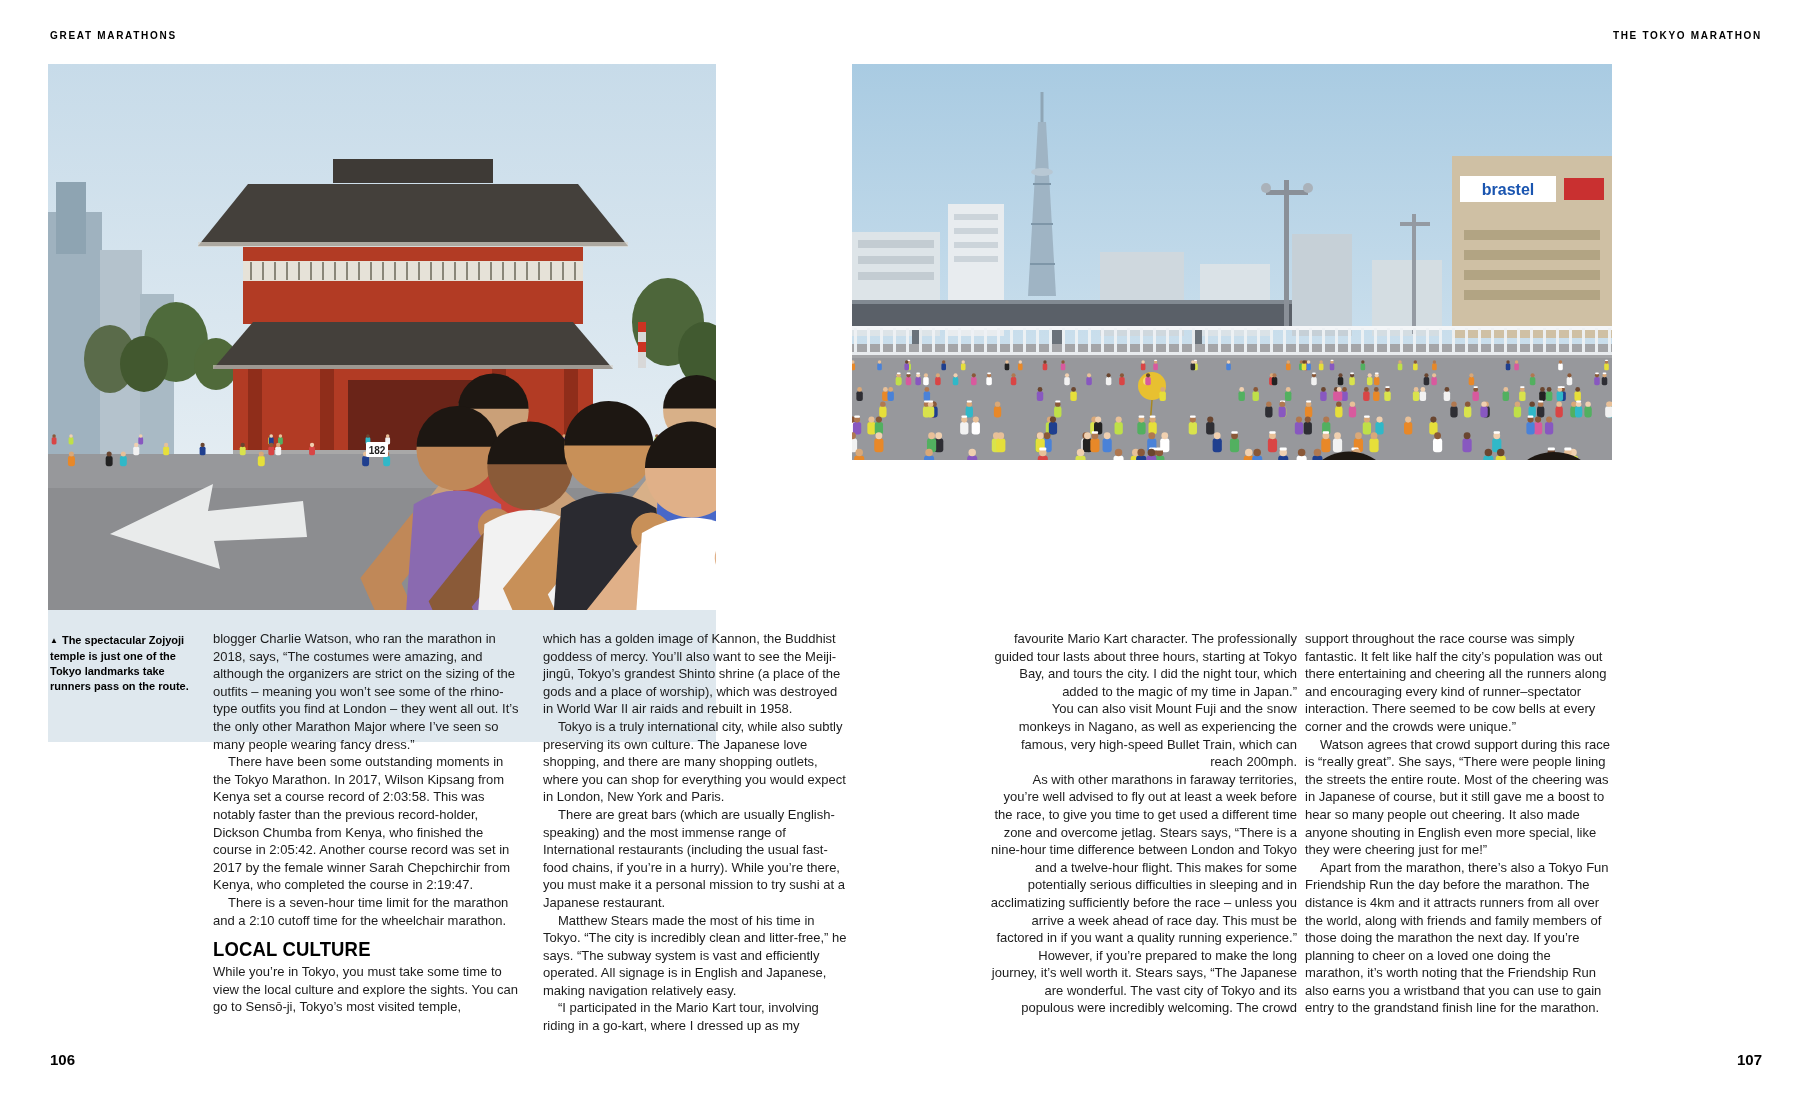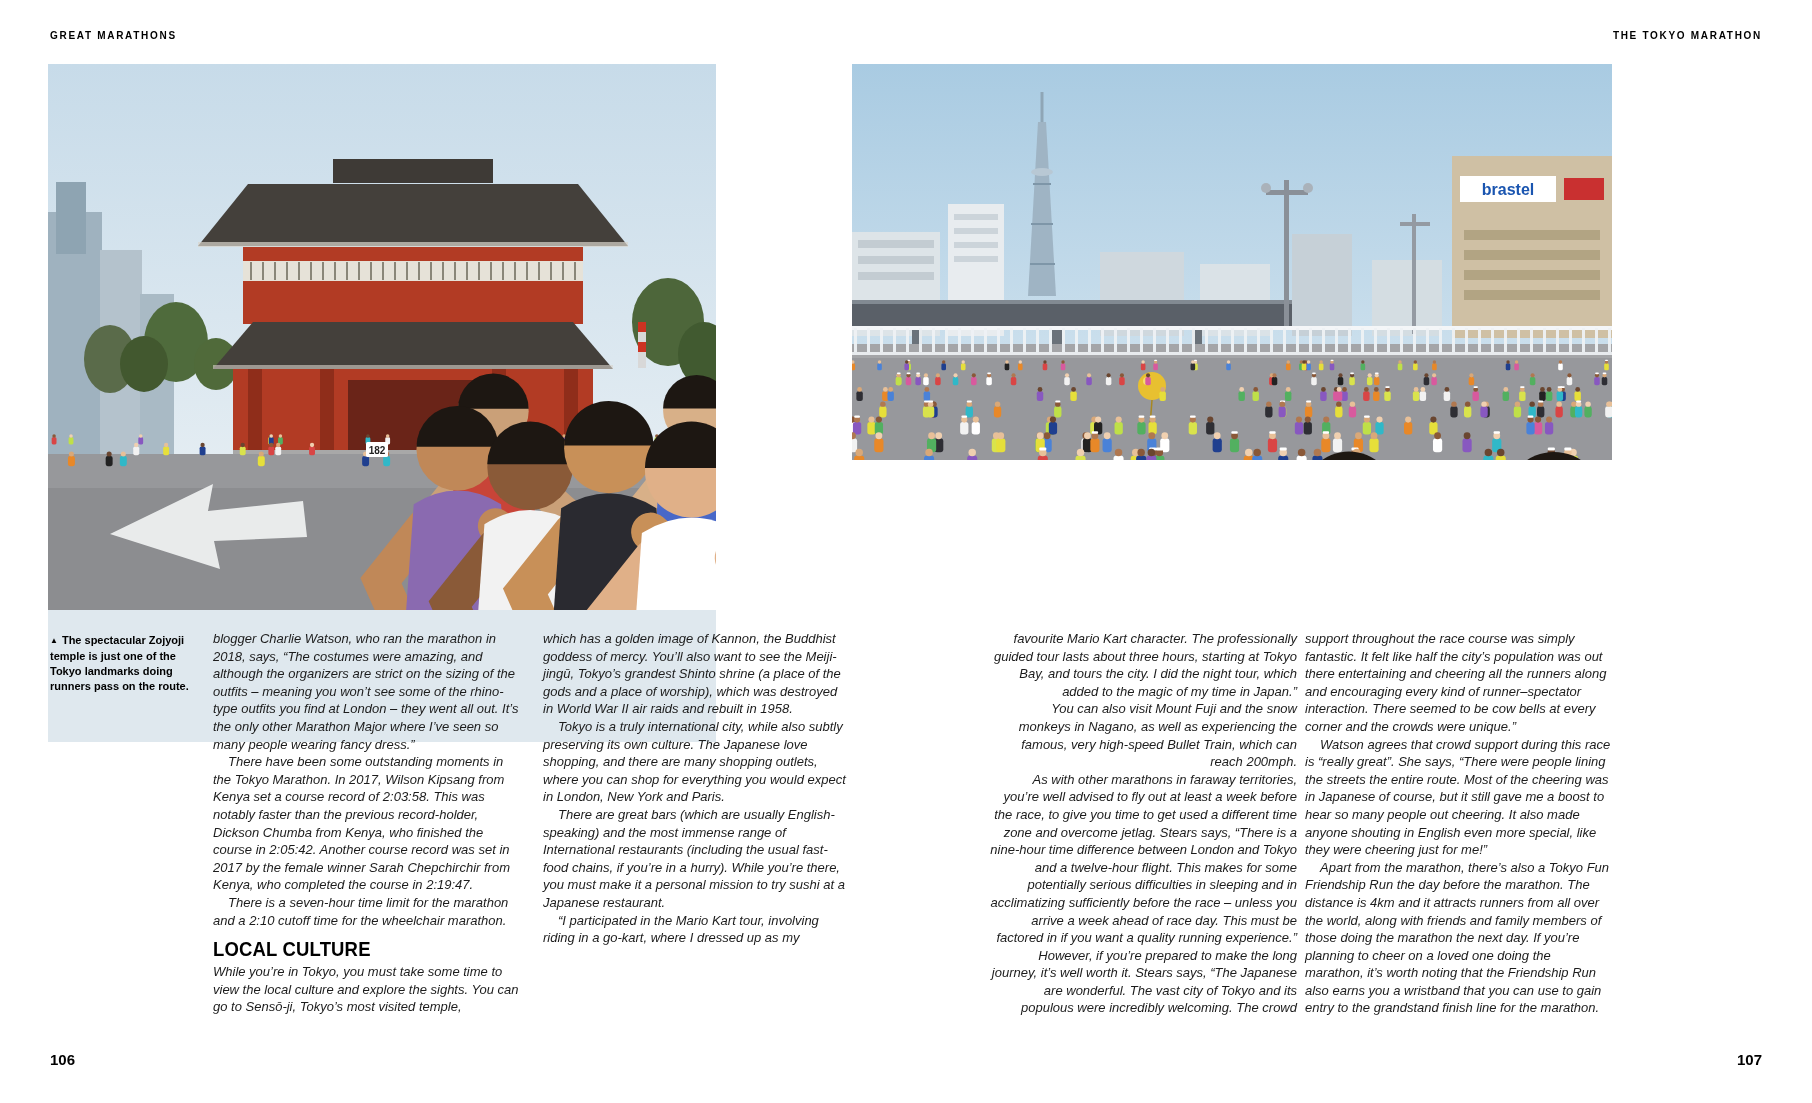--- a/index.html
+++ b/index.html
@@ -12,21 +12,21 @@
   .photo{position:absolute;top:64px;overflow:hidden;background:#dfe8ee;}
   .photo.lft{left:48px;width:668px;height:678px;}
   .photo.rgt{left:852px;width:760px;height:396px;}
   .photo svg{display:block;}
   .caption{position:absolute;top:633px;width:154px;font-size:11px;font-weight:700;line-height:15px;color:#000;}
   .caption.lft{left:50px;}
   .caption.rgt{left:1618px;}
   .cap-marker{font-size:8px;margin-right:4px;position:relative;top:-1px;}
   .col{position:absolute;top:630px;width:307px;font-size:13px;line-height:17.6px;color:#1c1c1c;text-align:left;}
   #col1{left:213px;} #col2{left:543px;} #col3{left:990px;text-align:right;} #col4{left:1305px;}
-  .col p{margin:0;font-style:italic;}
+  .col p{margin:0;}
   .ind{text-indent:15px;}
   .subhead{display:block;margin:8px 0 3px 0;font-size:21px;line-height:23px;font-weight:700;
            letter-spacing:0.2px;transform:scaleX(0.88);transform-origin:0 50%;white-space:nowrap;color:#000;}
   .pagenum{position:absolute;top:1051px;font-size:15px;font-weight:700;color:#000;}
   .pagenum.lft{left:50px;}
   .pagenum.rgt{right:50px;}
 </style>
 </head>
 <body>
 
@@ -1115,35 +1115,36 @@
         <text x="436.5" y="422" font-size="6.5" font-weight="bold" text-anchor="middle" fill="#222" font-family="Liberation Sans, sans-serif">B10320</text>
       </g>
       <g>
         <rect x="613" y="431" width="23" height="15" rx="1.5" fill="#ffffff"></rect>
         <text x="624.5" y="442" font-size="7" font-weight="bold" text-anchor="middle" fill="#222" font-family="Liberation Sans, sans-serif">B35014</text>
       </g>
     </svg>
   </figure>
 
   <div class="caption lft">
-    <span class="cap-marker">▲</span><span>The spectacular Zojyoji temple is just one of the Tokyo landmarks doing runners pass on the route.</span>
+    <span class="cap-marker">▲</span><span>The spectacular Zojyoji temple is just one of the Tokyo landmarks take runners pass on the route.</span>
   </div>
 
   <section class="col" id="col1">
     <p>blogger Charlie Watson, who ran the marathon in 2018, says, “The costumes were amazing, and although the organizers are strict on the sizing of the outfits – meaning you won’t see some of the rhino-type outfits you find at London – they went all out. It’s the only other Marathon Major where I’ve seen so many people wearing fancy dress.”</p>
     <p class="ind">There have been some outstanding moments in the Tokyo Marathon. In 2017, Wilson Kipsang from Kenya set a course record of 2:03:58. This was notably faster than the previous record-holder, Dickson Chumba from Kenya, who finished the course in 2:05:42. Another course record was set in 2017 by the female winner Sarah Chepchirchir from Kenya, who completed the course in 2:19:47.</p>
     <p class="ind">There is a seven-hour time limit for the marathon and a 2:10 cutoff time for the wheelchair marathon.</p>
     <h3 class="subhead">LOCAL CULTURE</h3>
     <p>While you’re in Tokyo, you must take some time to view the local culture and explore the sights. You can go to Sensō-ji, Tokyo’s most visited temple,</p>
   </section>
 
   <section class="col" id="col2">
     <p>which has a golden image of Kannon, the Buddhist goddess of mercy. You’ll also want to see the Meiji-jingū, Tokyo’s grandest Shinto shrine (a place of the gods and a place of worship), which was destroyed in World War II air raids and rebuilt in 1958.</p>
     <p class="ind">Tokyo is a truly international city, while also subtly preserving its own culture. The Japanese love shopping, and there are many shopping outlets, where you can shop for everything you would expect in London, New York and Paris.</p>
     <p class="ind">There are great bars (which are usually English-speaking) and the most immense range of International restaurants (including the usual fast-food chains, if you’re in a hurry). While you’re there, you must make it a personal mission to try sushi at a Japanese restaurant.</p>
+    <p class="ind">Matthew Stears made the most of his time in Tokyo. “The city is incredibly clean and litter-free,” he says. “The subway system is vast and efficiently operated. All signage is in English and Japanese, making navigation relatively easy.</p>
     <p class="ind">“I participated in the Mario Kart tour, involving riding in a go-kart, where I dressed up as my</p>
   </section>
 
   <section class="col" id="col3">
     <p>favourite Mario Kart character. The professionally guided tour lasts about three hours, starting at Tokyo Bay, and tours the city. I did the night tour, which added to the magic of my time in Japan.”</p>
     <p class="ind">You can also visit Mount Fuji and the snow monkeys in Nagano, as well as experiencing the famous, very high-speed Bullet Train, which can reach 200mph.</p>
     <p class="ind">As with other marathons in faraway territories, you’re well advised to fly out at least a week before the race, to give you time to get used a different time zone and overcome jetlag. Stears says, “There is a nine-hour time difference between London and Tokyo and a twelve-hour flight. This makes for some potentially serious difficulties in sleeping and in acclimatizing sufficiently before the race – unless you arrive a week ahead of race day. This must be factored in if you want a quality running experience.”</p>
     <p class="ind">However, if you’re prepared to make the long journey, it’s well worth it. Stears says, “The Japanese are wonderful. The vast city of Tokyo and its populous were incredibly welcoming. The crowd</p>
   </section>
 

